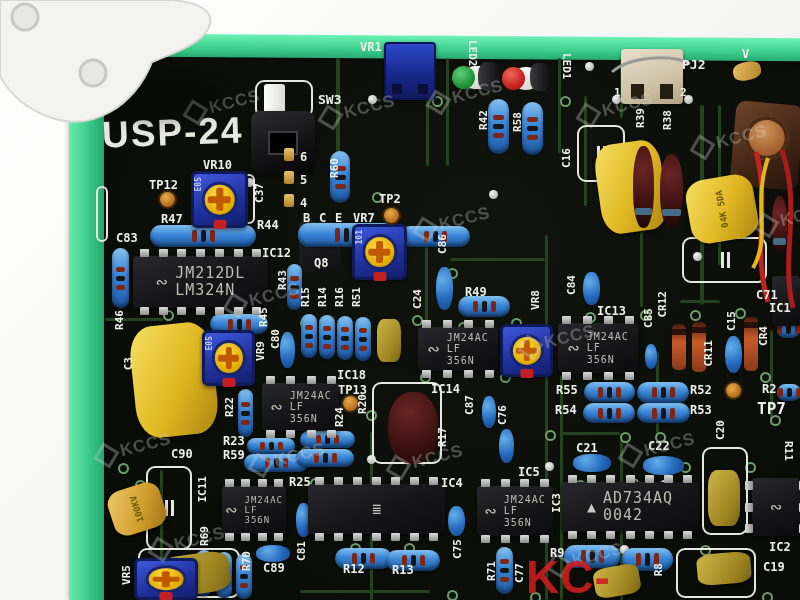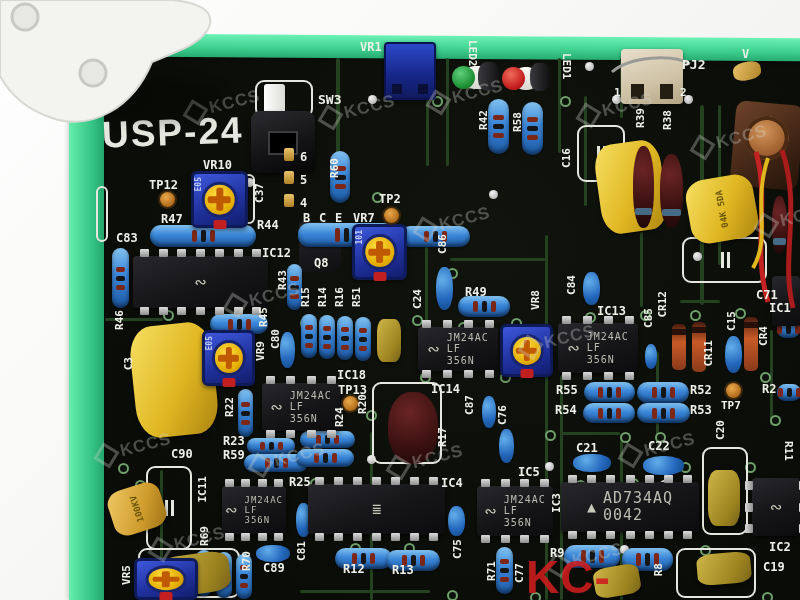--- a/index.html
+++ b/index.html
@@ -313,21 +313,21 @@
     <div class="ssl vup" style="left: 656px; top: 291px; font-size: 11px;">CR12</div>
     <div class="ssl vup" style="left: 702px; top: 340px; font-size: 11px;">CR11</div>
     <div class="ssl vup" style="left: 725px; top: 311px; font-size: 11px;">C15</div>
     <div class="ssl vup" style="left: 757px; top: 326px; font-size: 11px;">CR4</div>
     <div class="ssl" style="left: 756px; top: 288px; font-size: 12px;">C71</div>
     <div class="ssl" style="left: 769px; top: 301px; font-size: 12px;">IC1</div>
     <div class="ssl" style="left: 556px; top: 383px; font-size: 12px;">R55</div>
     <div class="ssl" style="left: 555px; top: 403px; font-size: 12px;">R54</div>
     <div class="ssl" style="left: 690px; top: 383px; font-size: 12px;">R52</div>
     <div class="ssl" style="left: 690px; top: 403px; font-size: 12px;">R53</div>
-    <div class="ssl" style="left: 721px; top: 399px; font-size: 11px;">TP7</div>
+    <div class="ssl" style="left: 757px; top: 399px; font-size: 16px;">TP7</div>
     <div class="ssl" style="left: 762px; top: 382px; font-size: 12px;">R2</div>
     <div class="ssl vup" style="left: 122px; top: 357px; font-size: 11px;">C3</div>
     <div class="ssl vup" style="left: 254px; top: 341px; font-size: 11px;">VR9</div>
     <div class="ssl vup" style="left: 269px; top: 329px; font-size: 11px;">C80</div>
     <div class="ssl vup" style="left: 223px; top: 397px; font-size: 11px;">R22</div>
     <div class="ssl" style="left: 223px; top: 434px; font-size: 12px;">R23</div>
     <div class="ssl" style="left: 223px; top: 448px; font-size: 12px;">R59</div>
     <div class="ssl" style="left: 289px; top: 475px; font-size: 12px;">R25</div>
     <div class="ssl" style="left: 337px; top: 368px; font-size: 12px;">IC18</div>
     <div class="ssl" style="left: 338px; top: 383px; font-size: 12px;">TP13</div>
@@ -601,20 +601,22 @@
         <i></i>
         <i></i>
         <i></i>
         <i></i>
         <i></i>
         <i></i>
         <i></i>
       </div>
       <div class="body">
         <span class="lg">∾</span>
+        <span class="tx" style="font-size: 15px;">JM212DL
+LM324N</span>
       </div>
     </div>
     <div class="chip" style="left: 262px; top: 383px; width: 78px; height: 48px;">
       <div class="pr t">
         <i></i>
         <i></i>
         <i></i>
         <i></i>
       </div>
       <div class="pr b">

